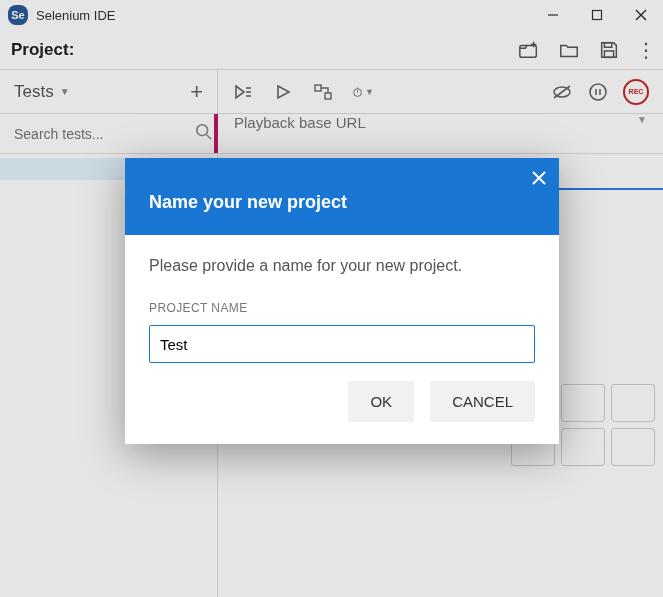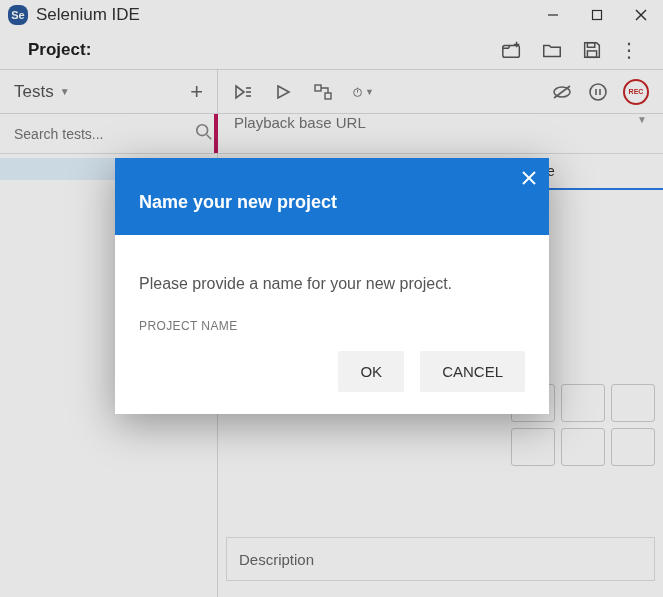--- a/index.html
+++ b/index.html
@@ -1,27 +1,27 @@
 <!DOCTYPE html>
 <html><head>
   <meta charset="utf-8">
   <style>
     * { box-sizing: border-box; margin: 0; padding: 0; font-family: Arial, Helvetica, sans-serif; }
     body { width: 663px; height: 597px; overflow: hidden; position: relative; background: #fff; }
 
     
     .titlebar { height: 30px; display: flex; align-items: center; padding-left: 8px; }
     .titlebar .logo { width: 20px; height: 20px; background: #2b5a9b; color: #fff; font-size: 11px; font-weight: bold; display: flex; align-items: center; justify-content: center; border-radius: 8px; margin-right: 8px; }
-    .titlebar .title { font-size: 17px; color: #333; }
+    .titlebar .title { font-size: 13px; color: #333; }
     .titlebar .win-controls { margin-left: auto; display: flex; }
     .titlebar .win-btn { width: 44px; height: 30px; display: flex; align-items: center; justify-content: center; font-size: 14px; color: #333; }
     .titlebar .win-btn svg { width: 12px; height: 12px; }
 
     
-    .project-bar { height: 40px; display: flex; align-items: center; padding: 0 28px; border-bottom: 1px solid #ddd; }
+    .project-bar { height: 40px; display: flex; align-items: center; padding: 0 11px; border-bottom: 1px solid #ddd; }
     .project-bar .label { font-weight: bold; font-size: 17px; color: #222; }
     .project-bar .actions { margin-left: auto; display: flex; gap: 14px; align-items: center; }
     .project-bar .icon-btn { width: 26px; height: 26px; display: flex; align-items: center; justify-content: center; color: #555; }
     .project-bar .icon-btn svg { width: 22px; height: 22px; }
     .project-bar .kebab { font-size: 20px; color: #555; width: 16px; text-align: center; line-height: 1; }
 
     
     .secondary { height: 44px; display: flex; border-bottom: 1px solid #ddd; }
     .sidebar-head { width: 218px; display: flex; align-items: center; padding: 0 14px; border-right: 1px solid #ddd; }
     .sidebar-head .dd { font-size: 17px; color: #555; }
@@ -57,27 +57,27 @@
     
     .cmd-grid { position: absolute; right: 8px; top: 230px; display: grid; grid-template-columns: repeat(3, 44px); gap: 6px; }
     .cmd-grid .cell { width: 44px; height: 38px; border: 1px solid #d0d0d0; border-radius: 3px; }
 
     .desc-row { position: absolute; left: 8px; right: 8px; bottom: 16px; height: 44px; border: 1px solid #e0e0e0; display: flex; align-items: center; padding: 0 12px; font-size: 15px; color: #666; }
 
     
     .overlay { position: absolute; inset: 0; background: rgba(0,0,0,0.10); pointer-events: none; }
 
     
-    .modal { position: absolute; left: 115px; top: 158px; width: 434px; background: #fff; box-shadow: 0 10px 40px rgba(0,0,0,0.35); }
+    .modal { position: absolute; left: 125px; top: 158px; width: 434px; background: #fff; box-shadow: 0 10px 40px rgba(0,0,0,0.35); }
     .modal-head { background: #1976d2; color: #fff; padding: 18px 24px 22px; position: relative; display: flex; flex-direction: column; }
     .modal-head .close { position: absolute; top: 10px; right: 12px; font-size: 20px; cursor: pointer; }
     .modal-head .close svg { width: 16px; height: 16px; }
     .modal-head .title { font-weight: bold; font-size: 18px; margin-top: 16px; }
 
-    .modal-body { padding: 40px 24px 22px; }
+    .modal-body { padding: 22px 24px 22px; }
     .modal-body .prompt { font-size: 16px; color: #555; margin-bottom: 26px; }
     .modal-body .field-label { font-size: 12px; letter-spacing: 0.4px; color: #777; margin-bottom: 10px; }
     .modal-body input.name { width: 100%; height: 38px; border: 1px solid #1976d2; outline: none; padding: 0 10px; font-size: 15px; border-radius: 2px; }
     .modal-body .hint { font-size: 15.5px; color: #555; margin-top: 26px; line-height: 1.4; }
     .modal-actions { display: flex; justify-content: flex-end; gap: 16px; margin-top: 18px; }
     .modal-actions button { border: none; background: #f1f1f1; padding: 12px 22px; font-size: 15px; color: #333; cursor: pointer; border-radius: 2px; }
   </style>
 </head>
 <body>
 
@@ -216,39 +216,37 @@
 
     <div class="cmd-grid">
       <div class="cell"></div>
       <div class="cell"></div>
       <div class="cell"></div>
       <div class="cell"></div>
       <div class="cell"></div>
       <div class="cell"></div>
     </div>
 
-    <div class="desc-row">
-      <span>Description</span>
-    </div>
   </div>
 </div>
 
 <div class="overlay"></div>
 
 <div class="modal">
   <div class="modal-head">
     <span class="close">
       <svg viewBox="0 0 16 16">
           <line x1="2" y1="2" x2="14" y2="14" stroke="#fff" stroke-width="2"></line>
           <line x1="14" y1="2" x2="2" y2="14" stroke="#fff" stroke-width="2"></line>
         </svg>
     </span>
     <div class="title">Name your new project</div>
   </div>
   <div class="modal-body">
     <div class="prompt">Please provide a name for your new project.</div>
     <div class="field-label">PROJECT NAME</div>
+    <input class="name" value="Test" style="">
     <div class="modal-actions">
       <button>OK</button>
       <button>CANCEL</button>
     </div>
   </div>
 </div>
 
 </body></html>

